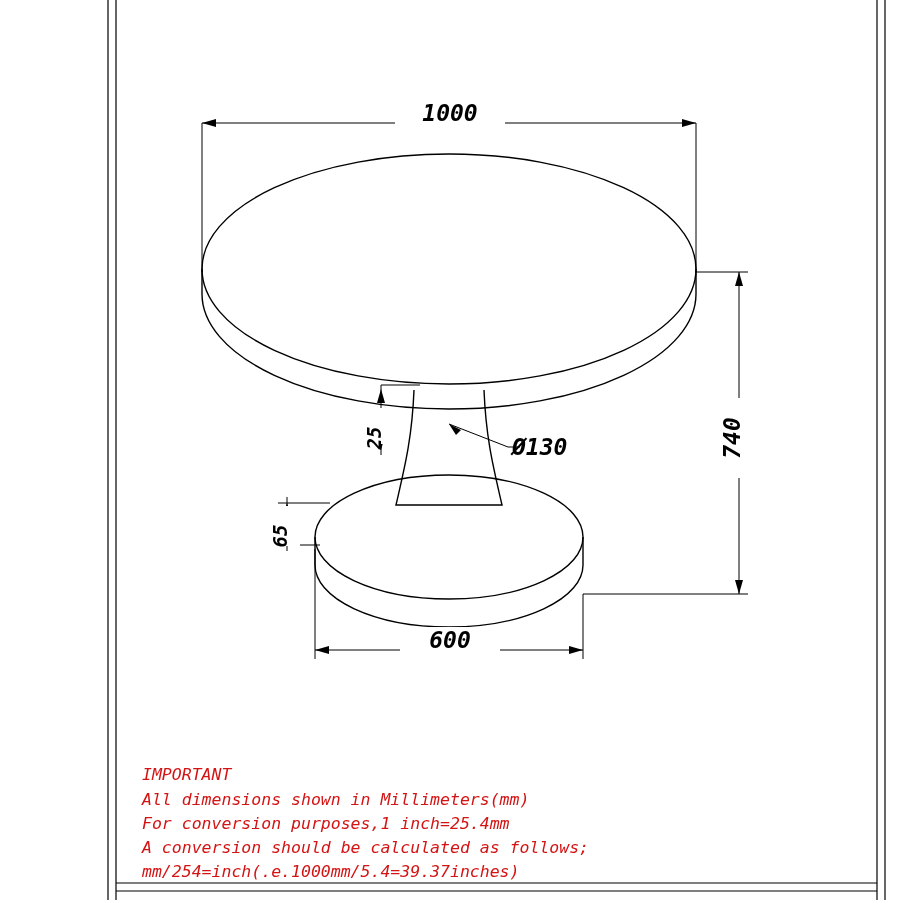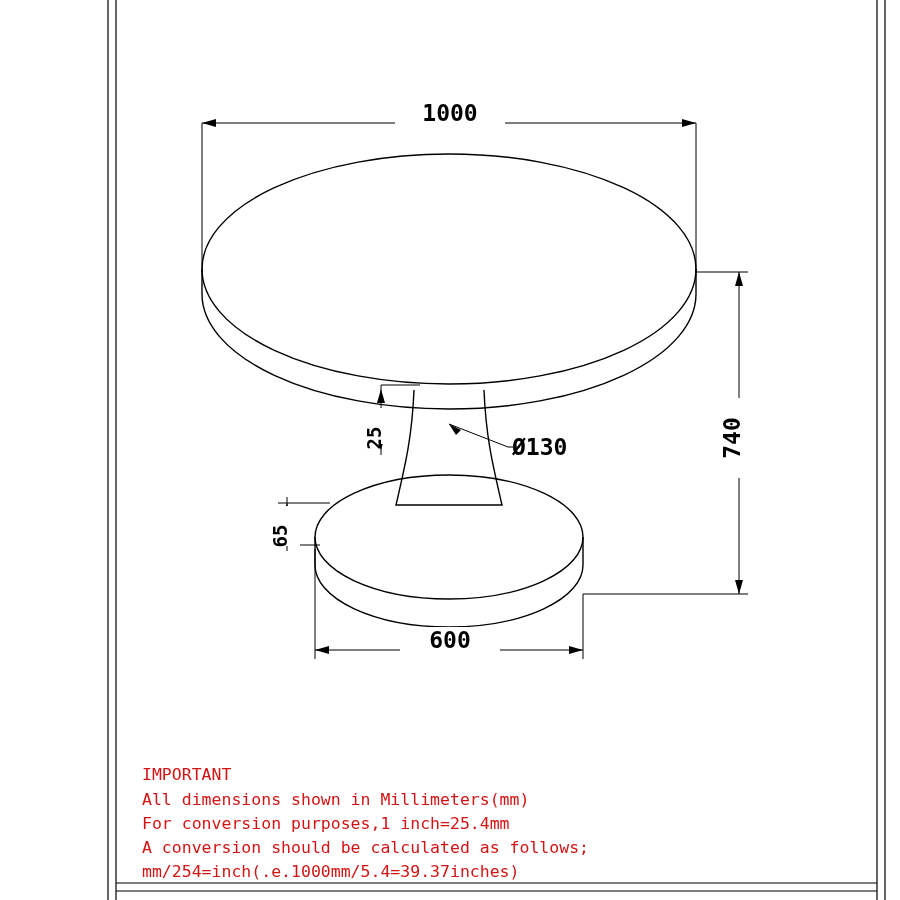--- a/index.html
+++ b/index.html
@@ -12,20 +12,21 @@
     height: 900px;
     font-family: "DejaVu Sans Mono", monospace;
     overflow: hidden;
     position: relative;
   }
   #sheet {
     position: absolute;
     left: 0; top: 0;
     width: 900px;
     height: 900px;
+    font-style: italic;
   }
   svg.drawing {
     position: absolute;
     left: 0; top: 0;
     width: 900px;
     height: 900px;
   }
   .dim-text {
     font-family: "DejaVu Sans Mono", monospace;
     font-size: 23px;

